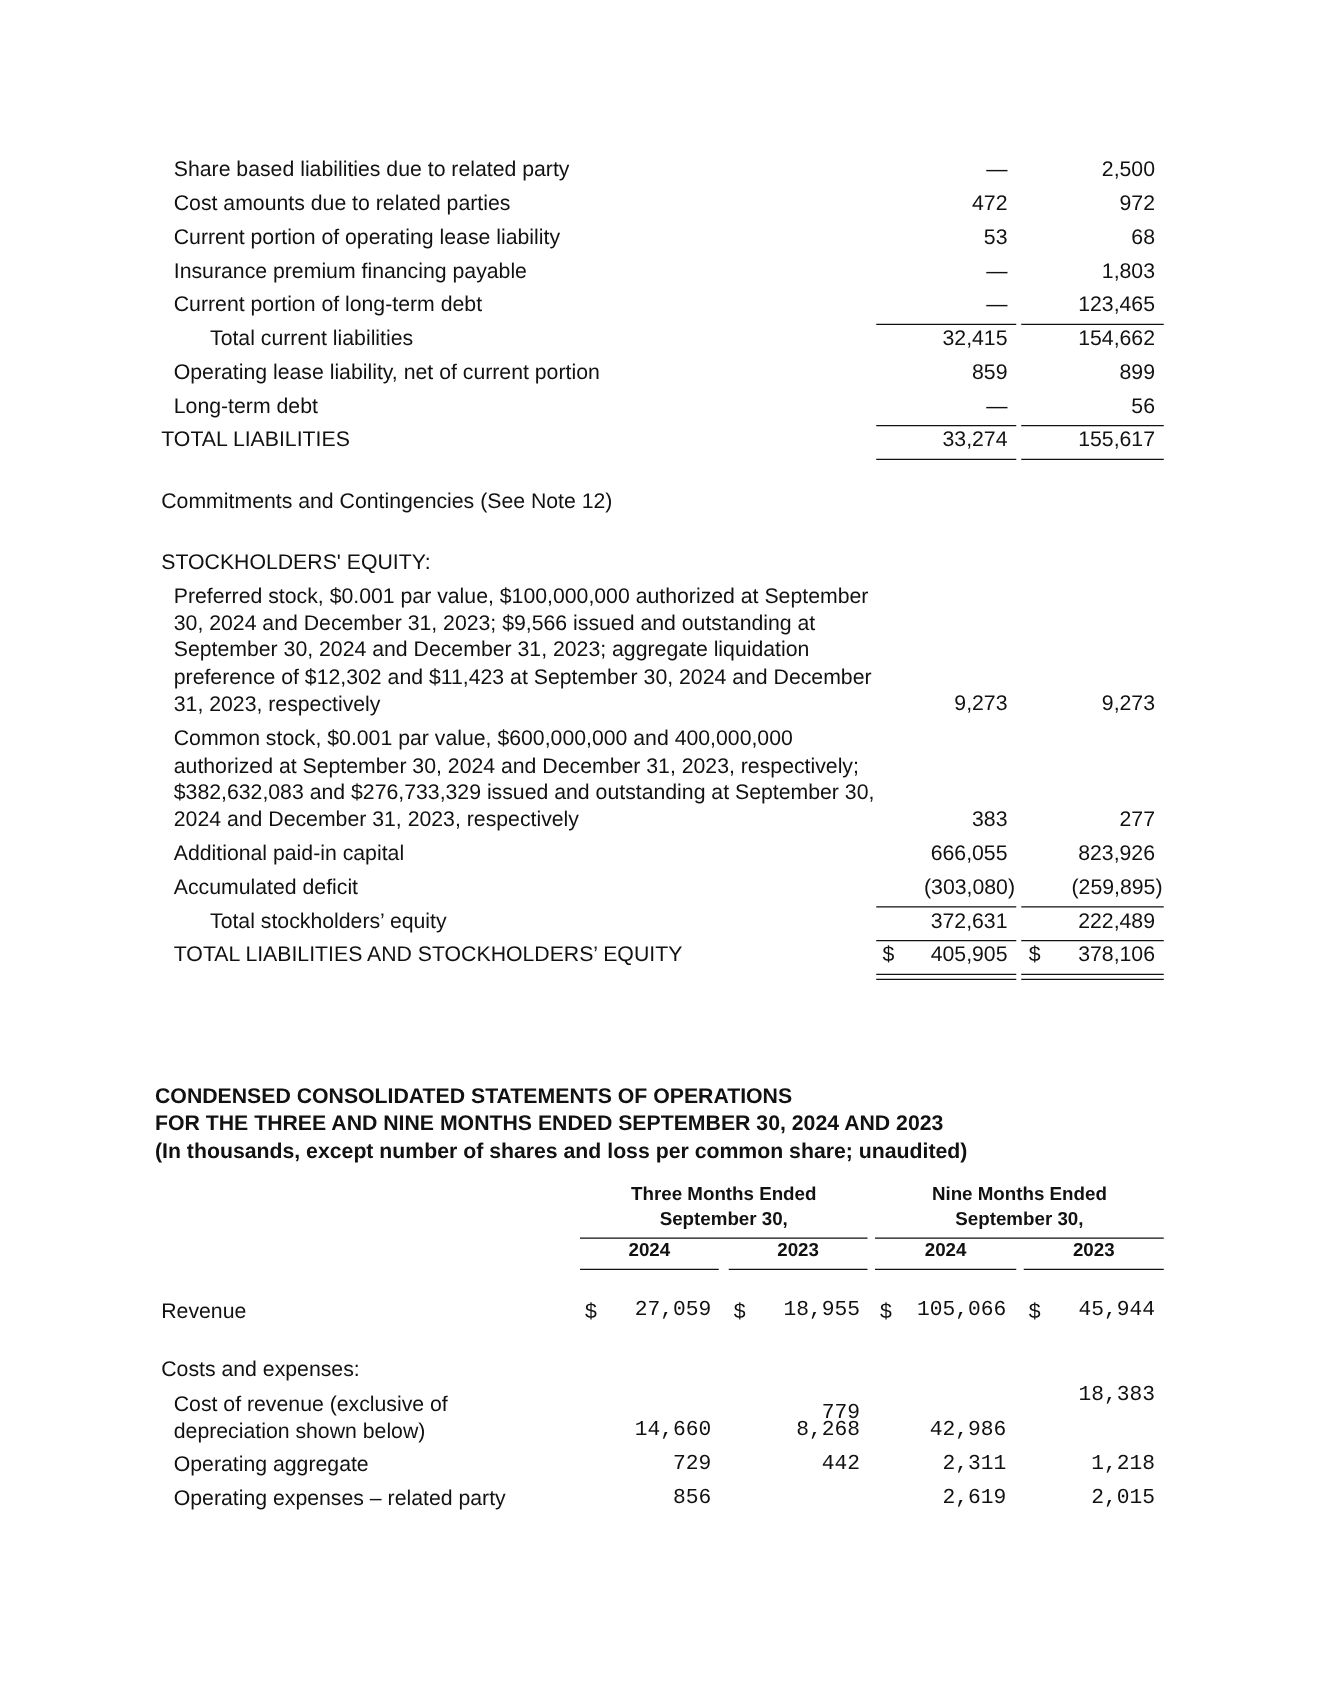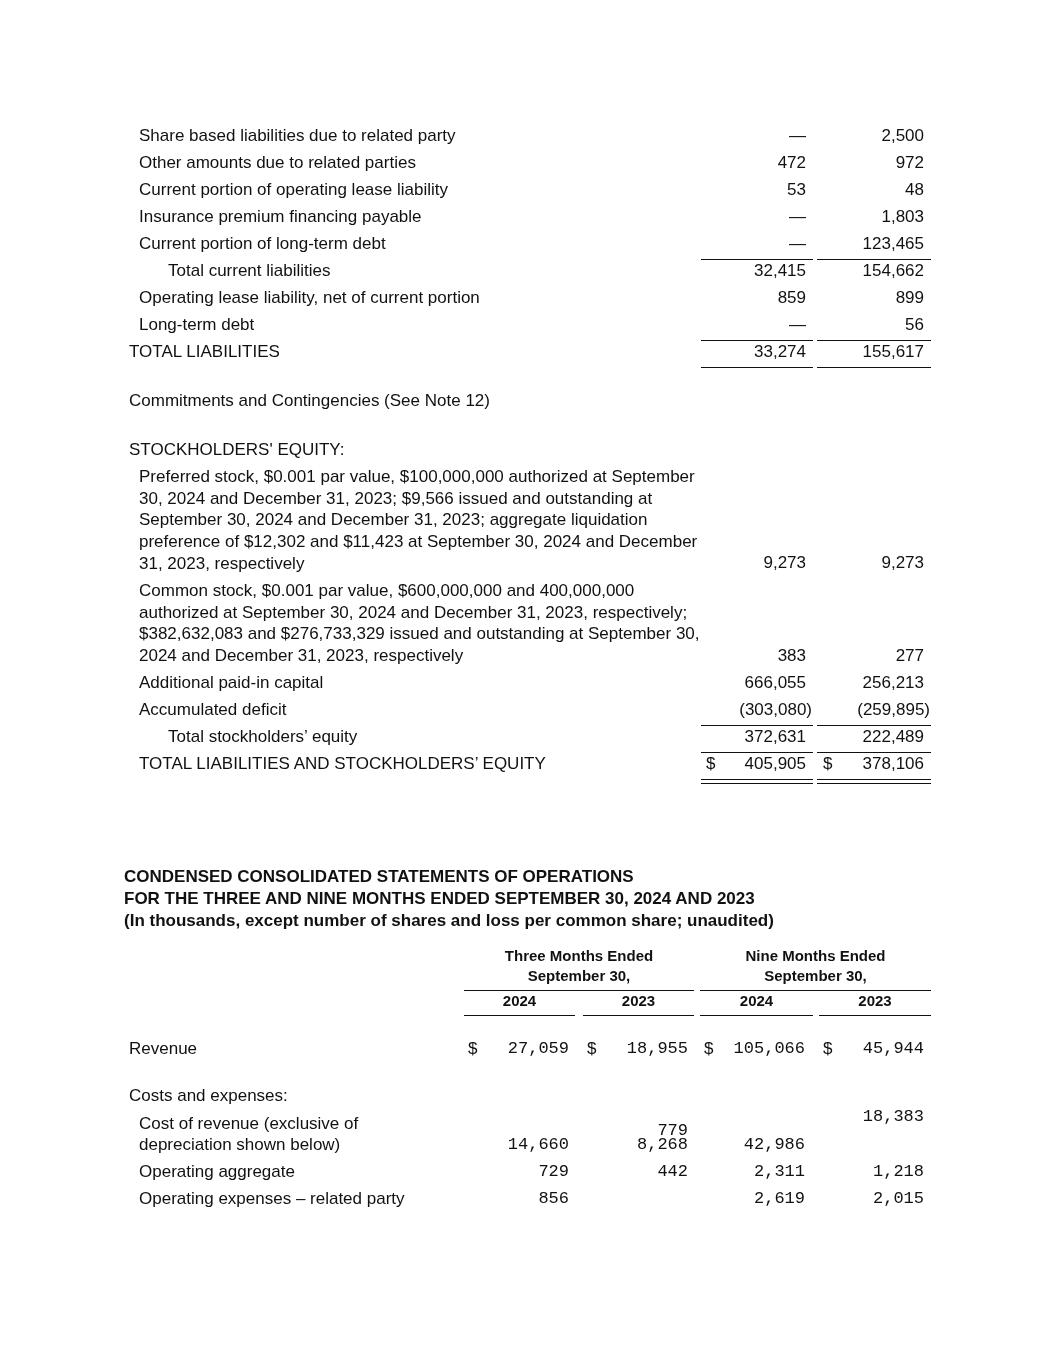--- a/index.html
+++ b/index.html
@@ -25,27 +25,27 @@
 </style>
 </head>
 <body>
 
 <div>
 
   <div class="abs lbl" style="top:125px">Share based liabilities due to related party</div>
   <div class="abs v1" style="top:125px">—</div>
   <div class="abs v2" style="top:125px">2,500</div>
 
-  <div class="abs lbl" style="top:152px">Other amounts due to related parties</div>
+  <div class="abs lbl" style="top:152px">Cost amounts due to related parties</div>
   <div class="abs v1" style="top:152px">472</div>
   <div class="abs v2" style="top:152px">972</div>
 
   <div class="abs lbl" style="top:179px">Current portion of operating lease liability</div>
   <div class="abs v1" style="top:179px">53</div>
-  <div class="abs v2" style="top:179px">48</div>
+  <div class="abs v2" style="top:179px">68</div>
 
   <div class="abs lbl" style="top:206px">Insurance premium financing payable</div>
   <div class="abs v1" style="top:206px">—</div>
   <div class="abs v2" style="top:206px">1,803</div>
 
   <div class="abs lbl" style="top:233px">Current portion of long-term debt</div>
   <div class="abs v1" style="top:233px">—</div>
   <div class="abs v2" style="top:233px">123,465</div>
   <div class="hr" style="top:259px; left:701px; width:112px"></div>
   <div class="hr" style="top:259px; left:817px; width:114px"></div>
@@ -76,21 +76,21 @@
   <div class="para" style="top:466px; width:560px">Preferred stock, $0.001 par value, $100,000,000 authorized at September 30, 2024 and December 31, 2023; $9,566 issued and outstanding at September 30, 2024 and December 31, 2023; aggregate liquidation preference of $12,302 and $11,423 at September 30, 2024 and December 31, 2023, respectively</div>
   <div class="abs v1" style="top:552px">9,273</div>
   <div class="abs v2" style="top:552px">9,273</div>
 
   <div class="para" style="top:580px; width:570px">Common stock, $0.001 par value, $600,000,000 and 400,000,000 authorized at September 30, 2024 and December 31, 2023, respectively; $382,632,083 and $276,733,329 issued and outstanding at September 30, 2024 and December 31, 2023, respectively</div>
   <div class="abs v1" style="top:645px">383</div>
   <div class="abs v2" style="top:645px">277</div>
 
   <div class="abs lbl" style="top:672px">Additional paid-in capital</div>
   <div class="abs v1" style="top:672px">666,055</div>
-  <div class="abs v2" style="top:672px">256,213</div>
+  <div class="abs v2" style="top:672px">823,926</div>
 
   <div class="abs lbl" style="top:699px">Accumulated deficit</div>
   <div class="abs v1p" style="top:699px">(303,080)</div>
   <div class="abs v2p" style="top:699px">(259,895)</div>
   <div class="hr" style="top:725px; left:701px; width:112px"></div>
   <div class="hr" style="top:725px; left:817px; width:114px"></div>
 
   <div class="abs lbl2" style="top:726px">Total stockholders’ equity</div>
   <div class="abs v1" style="top:726px">372,631</div>
   <div class="abs v2" style="top:726px">222,489</div>

